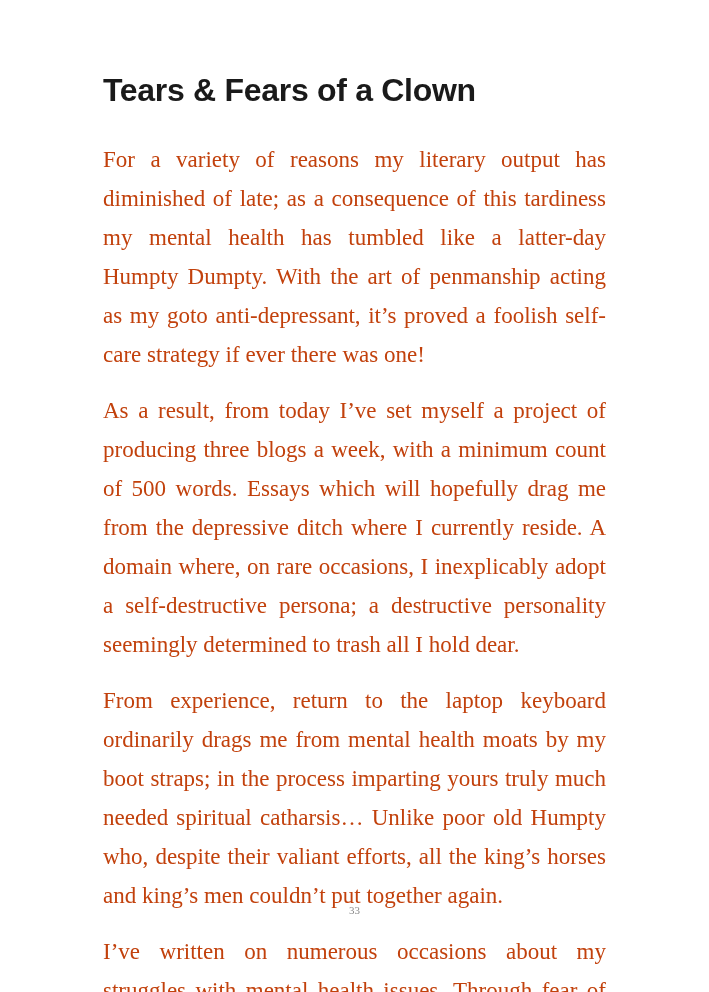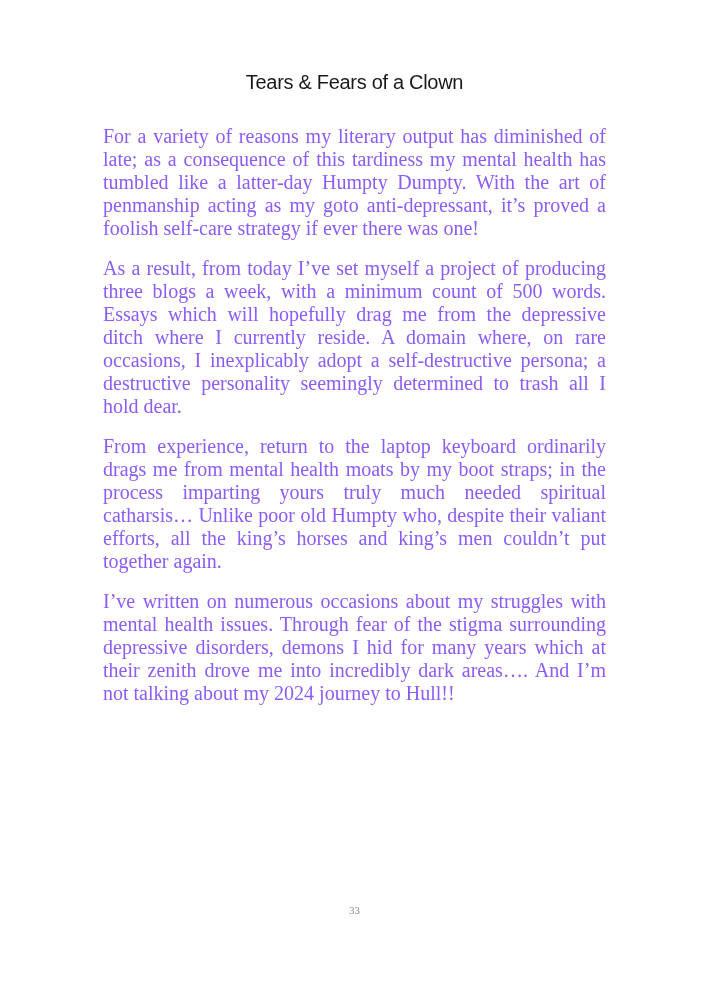--- a/index.html
+++ b/index.html
@@ -13,35 +13,34 @@
     height: 992px;
     margin: 0 auto;
     background: #ffffff;
     box-sizing: border-box;
     padding: 70px 103px 0 103px;
     overflow: hidden;
     font-family: "Liberation Serif", serif;
   }
   .page-title {
     margin: 0 0 30px 0;
-    text-align: center;
     font-family: "Liberation Sans", sans-serif;
-    font-weight: 400;
-    font-size: 20px;
+    font-weight: 700;
+    font-size: 32px;
     line-height: 1.25;
     letter-spacing: -0.3px;
     color: #1a1a1a;
   }
   .article-body p {
     margin: 0 0 17px 0;
     font-family: "Liberation Serif", serif;
-    font-size: 20px;
-    line-height: 23px;
+    font-size: 23px;
+    line-height: 39px;
     text-align: justify;
-    color: #8b5cf6;
+    color: #c2410c;
   }
   .article-body p:last-child {
     margin-bottom: 0;
   }
   .page-number {
     position: absolute;
     left: 0;
     right: 0;
     top: 904px;
     text-align: center;

